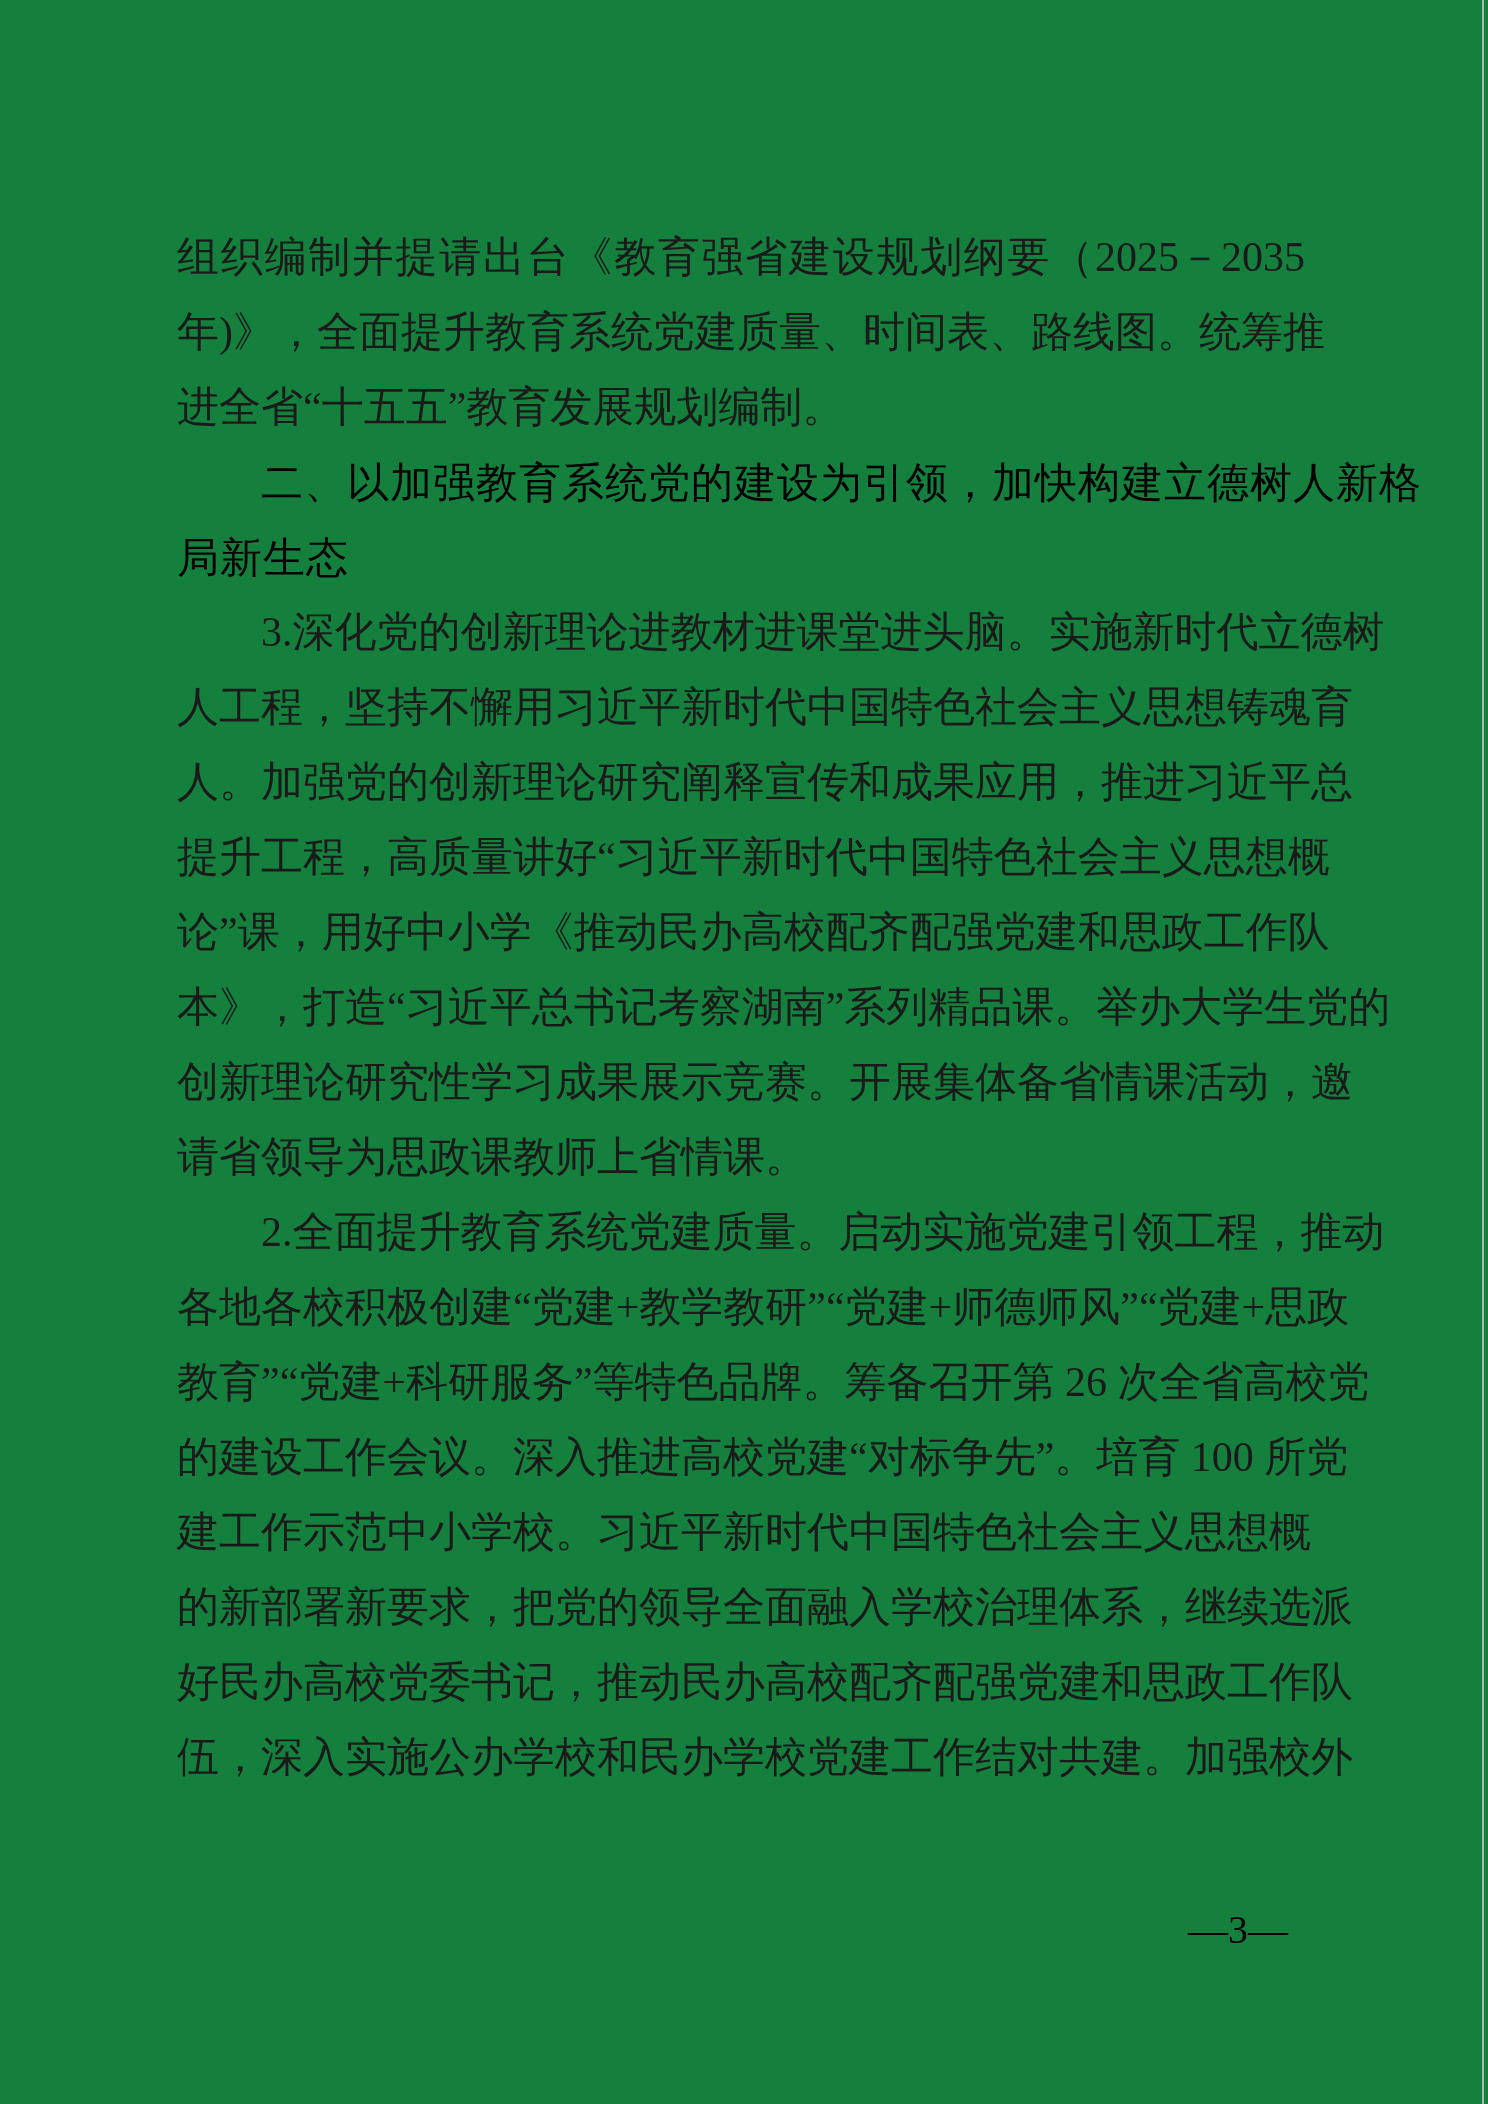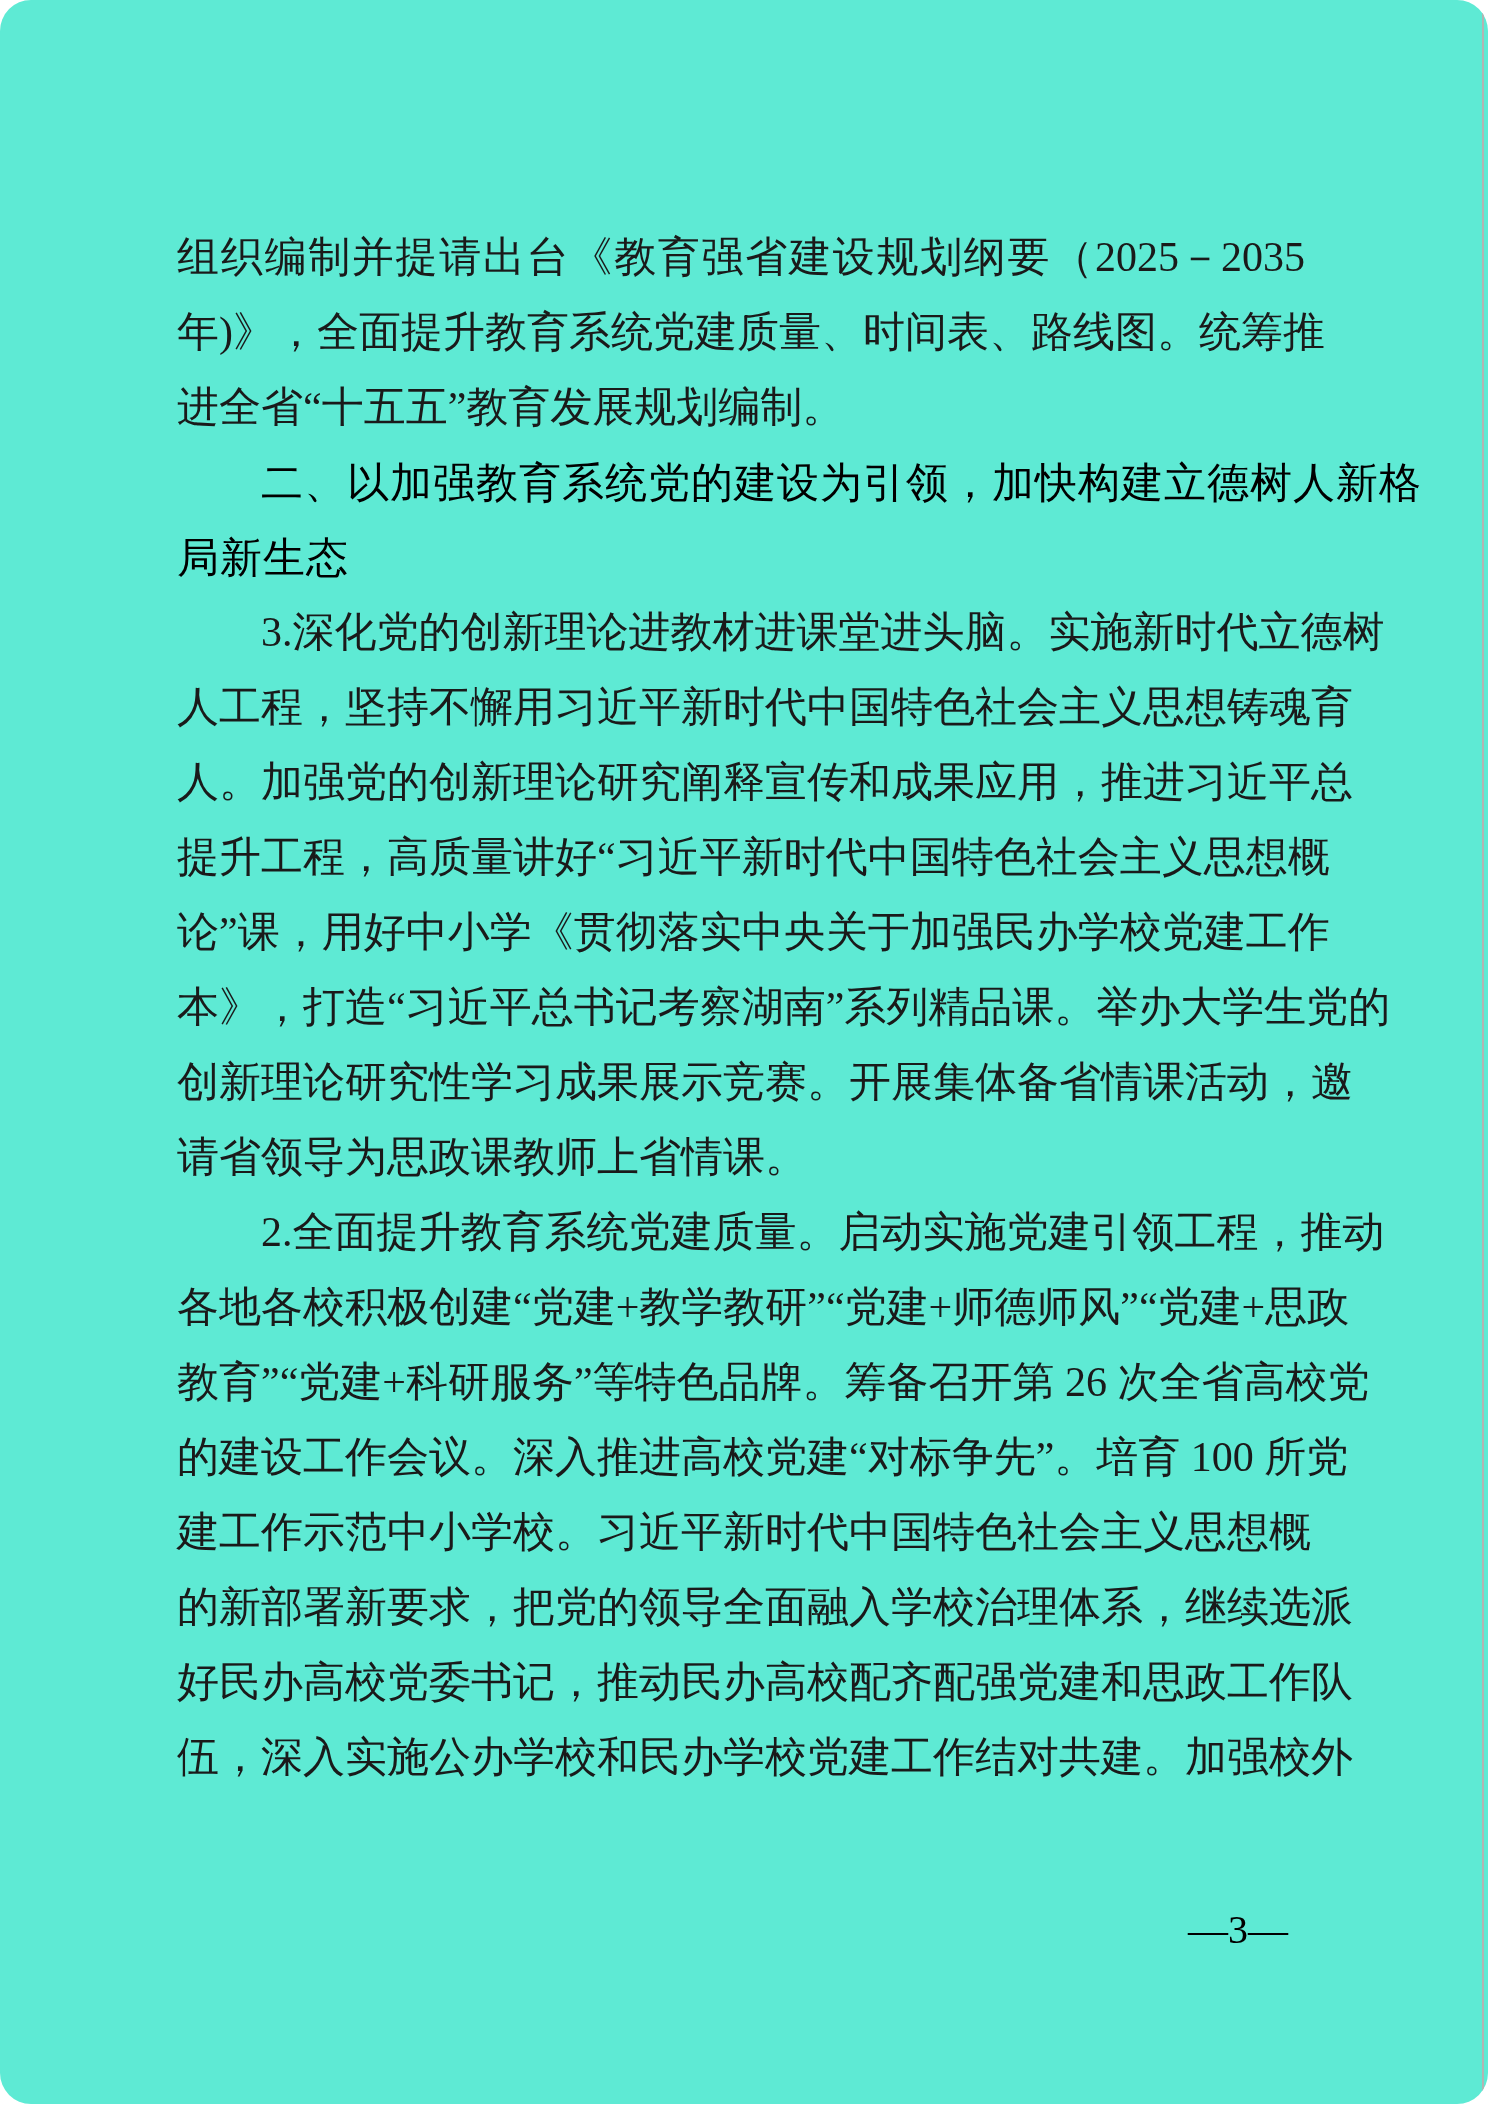--- a/index.html
+++ b/index.html
@@ -4,25 +4,24 @@
 <style>
   html, body {
     margin: 0;
     padding: 0;
     background: #ffffff;
   }
   .page {
     position: relative;
     width: 1488px;
     height: 2104px;
-    background: #5eead4;
+    background: #15803d;
     overflow: hidden;
     font-family: "Liberation Serif", serif;
     color: #1a1a1a;
-    border-radius: 31px;
   }
   
   .scan-edge-right {
     position: absolute;
     top: 0;
     left: 1482px;
     width: 2px;
     height: 2104px;
     background: #b3b3b3;
   }
@@ -80,21 +79,21 @@
     <div class="line">年)》，全面提升教育系统党建质量、时间表、路线图。统筹推</div>
     <div class="line last">进全省“十五五”教育发展规划编制。</div>
 
     <div class="line heading indent">二、以加强教育系统党的建设为引领，加快构建立德树人新格</div>
     <div class="line heading last">局新生态</div>
 
     <div class="line indent">3.深化党的创新理论进教材进课堂进头脑。实施新时代立德树</div>
     <div class="line">人工程，坚持不懈用习近平新时代中国特色社会主义思想铸魂育</div>
     <div class="line">人。加强党的创新理论研究阐释宣传和成果应用，推进习近平总</div>
     <div class="line">提升工程，高质量讲好“习近平新时代中国特色社会主义思想概</div>
-    <div class="line">论”课，用好中小学《贯彻落实中央关于加强民办学校党建工作</div>
+    <div class="line">论”课，用好中小学《推动民办高校配齐配强党建和思政工作队</div>
     <div class="line">本》，打造“习近平总书记考察湖南”系列精品课。举办大学生党的</div>
     <div class="line">创新理论研究性学习成果展示竞赛。开展集体备省情课活动，邀</div>
     <div class="line last">请省领导为思政课教师上省情课。</div>
 
     <div class="line indent">2.全面提升教育系统党建质量。启动实施党建引领工程，推动</div>
     <div class="line">各地各校积极创建“党建+教学教研”“党建+师德师风”“党建+思政</div>
     <div class="line">教育”“党建+科研服务”等特色品牌。筹备召开第 26 次全省高校党</div>
     <div class="line">的建设工作会议。深入推进高校党建“对标争先”。培育 100 所党</div>
     <div class="line">建工作示范中小学校。习近平新时代中国特色社会主义思想概</div>
     <div class="line">的新部署新要求，把党的领导全面融入学校治理体系，继续选派</div>

